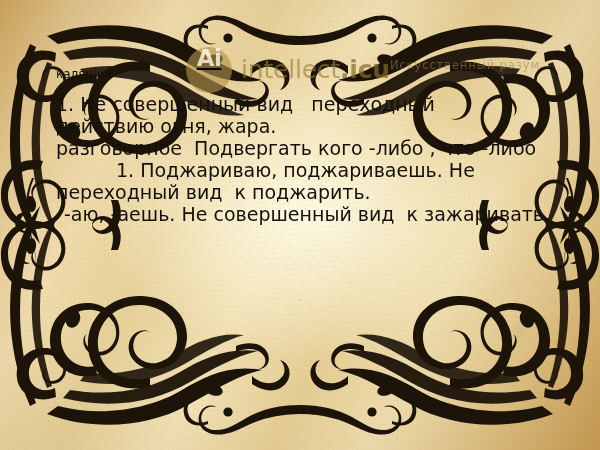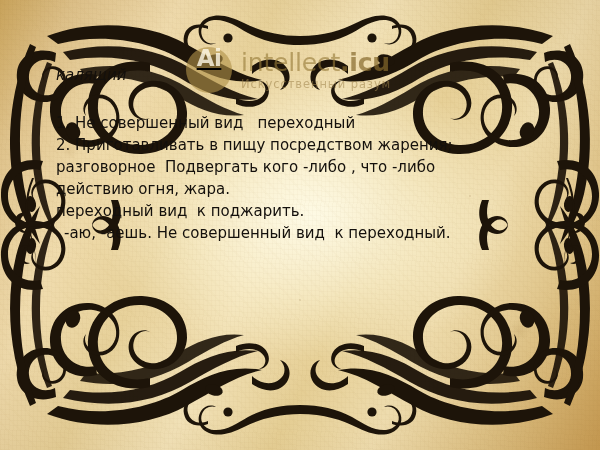--- a/index.html
+++ b/index.html
@@ -87,21 +87,21 @@
     flex: none;
     text-decoration: underline;
   }
   #wm-badge span {
     font-size: 23px;
     font-weight: 700;
     color: rgba(255,250,232,0.80);
     letter-spacing: -0.5px;
     line-height: 1;
   }
-  #wm-words { display: flex; flex-direction: column; line-height: 1.06; }
+  #wm-words { display: flex; line-height: 1.06; }
   #wm-title {
     font-size: 25px;
     color: rgba(150,122,56,0.62);
     letter-spacing: -0.2px;
     white-space: nowrap;
   }
   #wm-title b { font-weight: 700; color: rgba(134,106,44,0.70); }
   #wm-sub {
     font-size: 11.5px;
     color: rgba(158,132,74,0.55);
@@ -115,31 +115,30 @@
   #content {
     position: absolute;
     left: 0; top: 0;
     width: 600px;
     color: #14100c;
   }
   #headword {
     position: absolute;
     left: 56px;
     top: 68px;
-    font-size: 15px;
+    font-size: 12px;
     line-height: 1;
     white-space: nowrap;
-    font-style: italic;
   }
   #body {
     position: absolute;
     left: 56px;
-    top: 112px;
+    top: 93px;
     width: 500px;
-    font-size: 15px;
+    font-size: 19px;
     line-height: 22.1px;
   }
   #body .ln { white-space: pre; }
   #body .ln.indent-big { padding-left: 60px; }
   #body .ln.indent-sm  { padding-left: 8px; }
 </style>
 </head>
 <body>
 
 <div id="page">
@@ -258,21 +257,21 @@
     <div id="wm-words">
       <div id="wm-title"><span>intellect</span><b>.icu</b></div>
       <div id="wm-sub">Искусственный  разум</div>
     </div>
   </div>
 
   <div id="content">
     <div id="headword">калящий</div>
     <div id="body">
         <div class="ln">1. Не совершенный вид   переходный</div>
-        <div class="ln">2. Приготавливать в пищу посредством жарения;</div>
+        <div class="ln">действию огня, жара.</div>
         <div class="ln">разговорное  Подвергать кого -либо , что -либо</div>
-        <div class="ln">действию огня, жара.</div>
+        <div class="ln indent-big">1. Поджариваю, поджариваешь. Не</div>
         <div class="ln">переходный вид  к поджарить.</div>
-        <div class="ln indent-sm">-аю, -аешь. Не совершенный вид  к переходный.</div>
+        <div class="ln indent-sm">-аю, -аешь. Не совершенный вид  к зажаривать.</div>
       </div>
   </div>
 
 </div>
 
 </body></html>

